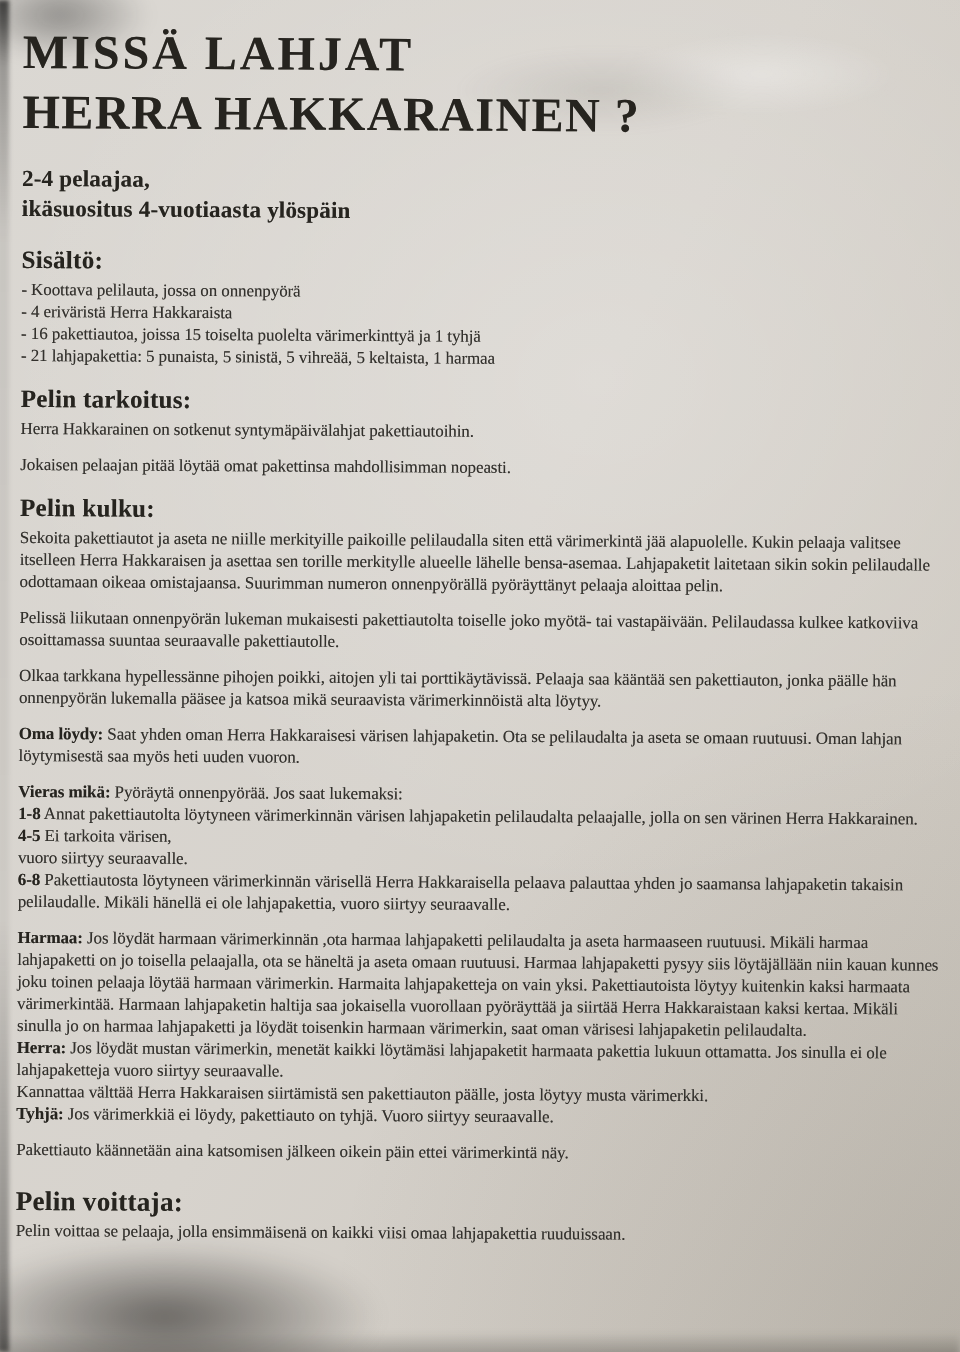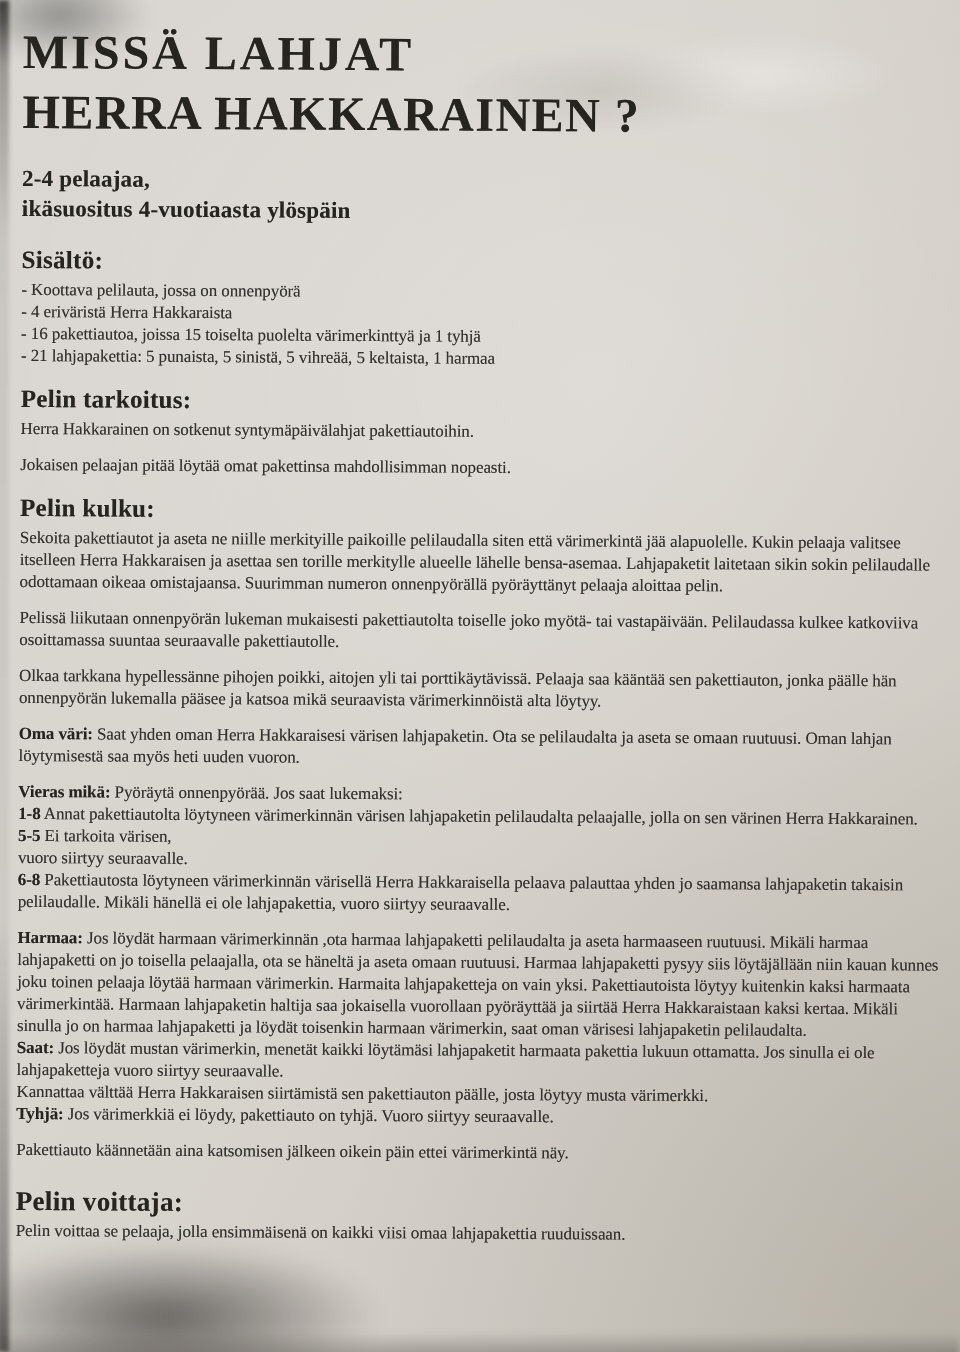--- a/index.html
+++ b/index.html
@@ -104,32 +104,32 @@
 
     <h2>Pelin tarkoitus:</h2>
     <p>Herra Hakkarainen on sotkenut syntymäpäivälahjat pakettiautoihin.</p>
     <p class="mt">Jokaisen pelaajan pitää löytää omat pakettinsa mahdollisimman nopeasti.</p>
 
     <h2>Pelin kulku:</h2>
     <p>Sekoita pakettiautot ja aseta ne niille merkityille paikoille pelilaudalla siten että värimerkintä jää alapuolelle. Kukin pelaaja valitsee itselleen Herra Hakkaraisen ja asettaa sen torille merkitylle alueelle lähelle bensa-asemaa. Lahjapaketit laitetaan sikin sokin pelilaudalle odottamaan oikeaa omistajaansa. Suurimman numeron onnenpyörällä pyöräyttänyt pelaaja aloittaa pelin.</p>
     <p class="mt">Pelissä liikutaan onnenpyörän lukeman mukaisesti pakettiautolta toiselle joko myötä- tai vastapäivään. Pelilaudassa kulkee katkoviiva osoittamassa suuntaa seuraavalle pakettiautolle.</p>
     <p class="mt">Olkaa tarkkana hypellessänne pihojen poikki, aitojen yli tai porttikäytävissä. Pelaaja saa kääntää sen pakettiauton, jonka päälle hän onnenpyörän lukemalla pääsee ja katsoa mikä seuraavista värimerkinnöistä alta löytyy.</p>
 
-    <p class="mt"><b>Oma väri:</b> <span>Saat yhden oman Herra Hakkaraisesi värisen lahjapaketin. Ota se pelilaudalta ja aseta se omaan ruutuusi. Oman lahjan löytymisestä saa myös heti uuden vuoron.</span></p>
+    <p class="mt"><b>Oma löydy:</b> <span>Saat yhden oman Herra Hakkaraisesi värisen lahjapaketin. Ota se pelilaudalta ja aseta se omaan ruutuusi. Oman lahjan löytymisestä saa myös heti uuden vuoron.</span></p>
 
     <p class="mt"><b>Vieras mikä:</b> <span>Pyöräytä onnenpyörää. Jos saat lukemaksi:</span></p>
 
     <p><b>1-8</b> <span>Annat pakettiautolta löytyneen värimerkinnän värisen lahjapaketin pelilaudalta pelaajalle, jolla on sen värinen Herra Hakkarainen.</span></p>
-    <p><b>5-5</b> <span>Ei tarkoita värisen,</span></p>
+    <p><b>4-5</b> <span>Ei tarkoita värisen,</span></p>
     <p>vuoro siirtyy seuraavalle.</p>
     <p><b>6-8</b> <span>Pakettiautosta löytyneen värimerkinnän värisellä Herra Hakkaraisella pelaava palauttaa yhden jo saamansa lahjapaketin takaisin pelilaudalle. Mikäli hänellä ei ole lahjapakettia, vuoro siirtyy seuraavalle.</span></p>
 
     <p class="mt"><b>Harmaa:</b> <span>Jos löydät harmaan värimerkinnän ,ota harmaa lahjapaketti pelilaudalta ja aseta harmaaseen ruutuusi. Mikäli harmaa lahjapaketti on jo toisella pelaajalla, ota se häneltä ja aseta omaan ruutuusi. Harmaa lahjapaketti pysyy siis löytäjällään niin kauan kunnes joku toinen pelaaja löytää harmaan värimerkin. Harmaita lahjapaketteja on vain yksi. Pakettiautoista löytyy kuitenkin kaksi harmaata värimerkintää. Harmaan lahjapaketin haltija saa jokaisella vuorollaan pyöräyttää ja siirtää Herra Hakkaraistaan kaksi kertaa. Mikäli sinulla jo on harmaa lahjapaketti ja löydät toisenkin harmaan värimerkin, saat oman värisesi lahjapaketin pelilaudalta.</span></p>
 
-    <p><b>Saat:</b> <span>Jos löydät mustan värimerkin, menetät kaikki löytämäsi lahjapaketit harmaata pakettia lukuun ottamatta. Jos sinulla ei ole lahjapaketteja vuoro siirtyy seuraavalle.</span></p>
+    <p><b>Herra:</b> <span>Jos löydät mustan värimerkin, menetät kaikki löytämäsi lahjapaketit harmaata pakettia lukuun ottamatta. Jos sinulla ei ole lahjapaketteja vuoro siirtyy seuraavalle.</span></p>
     <p>Kannattaa välttää Herra Hakkaraisen siirtämistä sen pakettiauton päälle, josta löytyy musta värimerkki.</p>
     <p><b>Tyhjä:</b> <span>Jos värimerkkiä ei löydy, pakettiauto on tyhjä. Vuoro siirtyy seuraavalle.</span></p>
 
     <p class="mt">Pakettiauto käännetään aina katsomisen jälkeen oikein päin ettei värimerkintä näy.</p>
 
     <h2 class="winner">Pelin voittaja:</h2>
     <p>Pelin voittaa se pelaaja, jolla ensimmäisenä on kaikki viisi omaa lahjapakettia ruuduissaan.</p>
 
   </div>
 </div>

